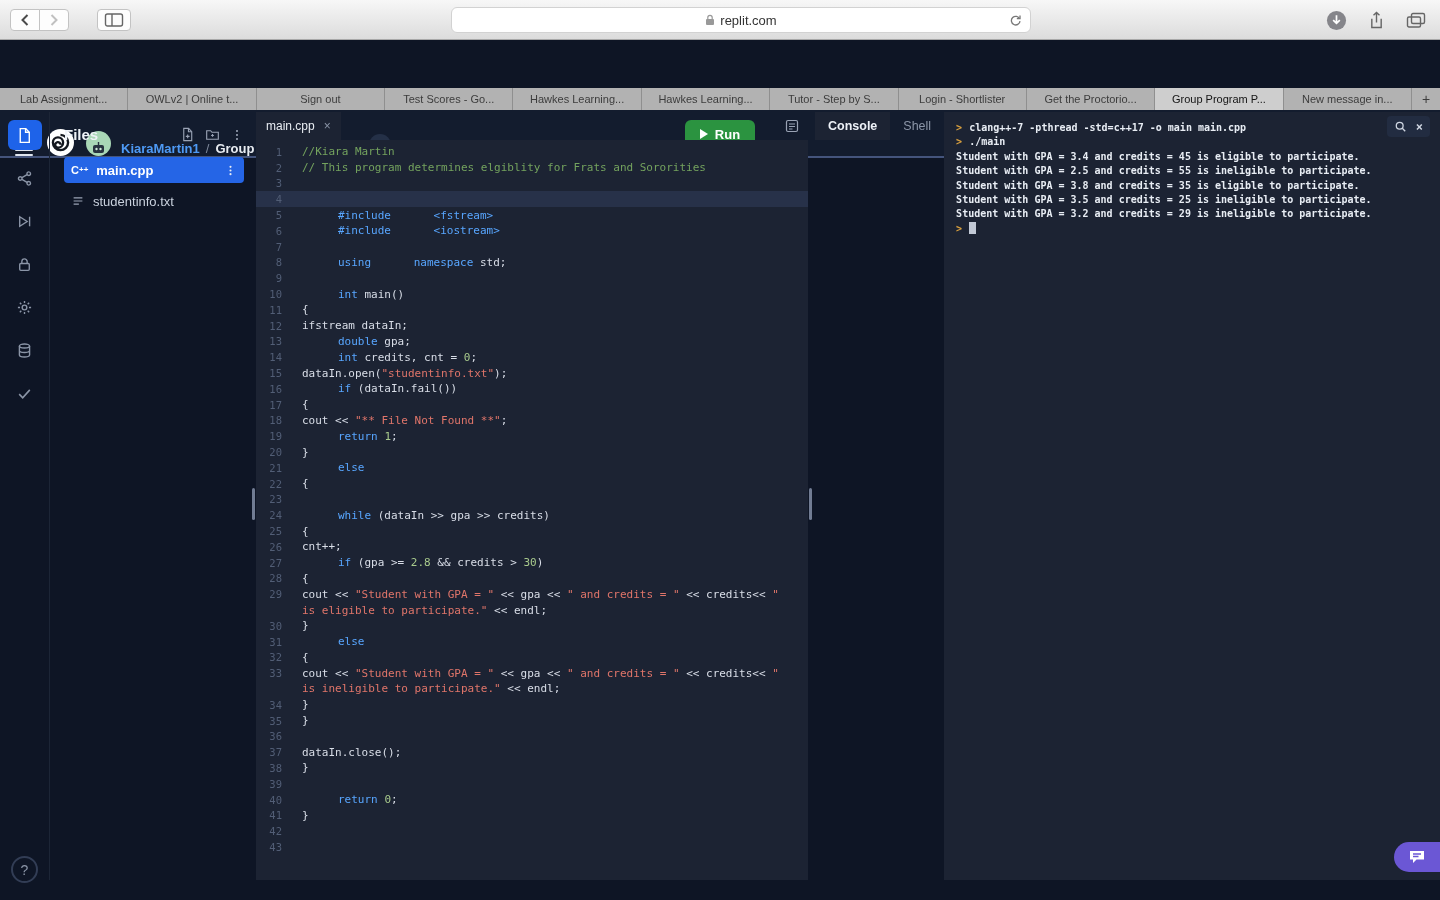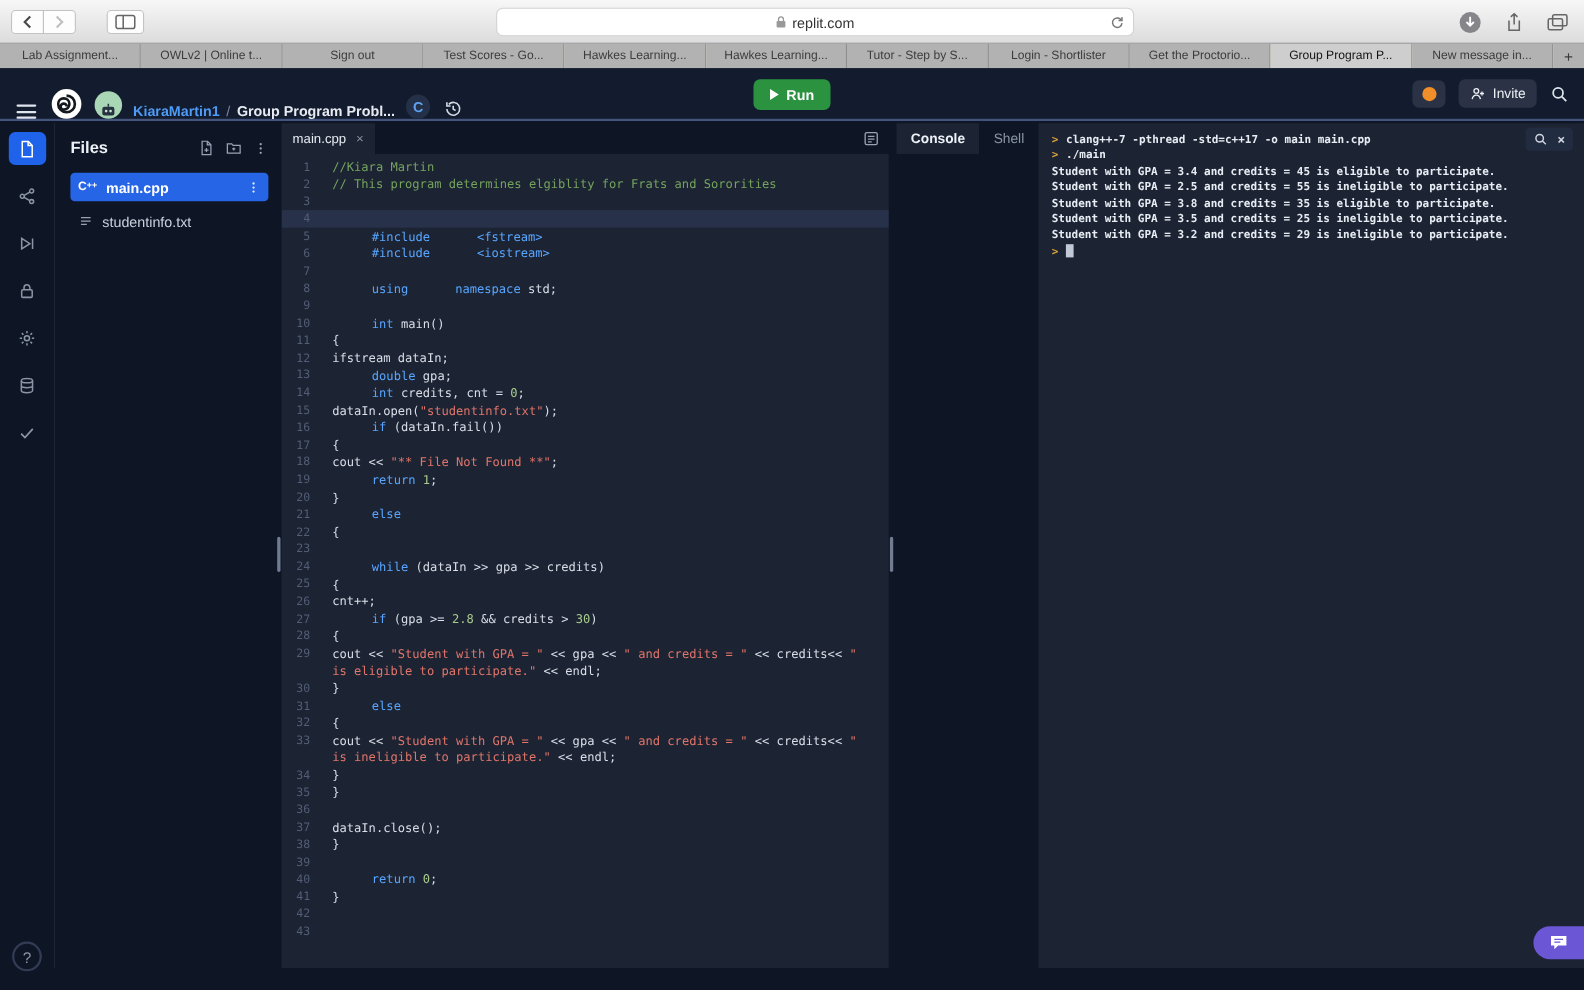--- a/index.html
+++ b/index.html
@@ -11,21 +11,21 @@
   .safari-toolbar { height:40px; background:linear-gradient(#f7f7f7,#dcdcdc); border-bottom:1px solid #a8a8a8; position:relative; display:flex; align-items:center; }
   .nav-group { margin-left:10px; display:flex; }
   .nav-btn { width:30px; height:22px; background:#fdfdfd; border:1px solid #c3c3c3; display:flex; align-items:center; justify-content:center; color:#4a4a4a; }
   .nav-btn.back { border-radius:4px 0 0 4px; }
   .nav-btn.fwd  { border-radius:0 4px 4px 0; margin-left:-1px; color:#c0c0c0; }
   .sidebar-btn { margin-left:28px; width:34px; height:22px; background:#fdfdfd; border:1px solid #c3c3c3; border-radius:4px; display:flex; align-items:center; justify-content:center; }
   .url-field { position:absolute; left:428px; top:7px; width:580px; height:26px; background:#fff; border:1px solid #d2d2d2; border-radius:6px; display:flex; align-items:center; justify-content:center; gap:5px; font-size:13px; color:#333;margin-left:23px; }
   .url-reload { position:absolute; right:7px; top:5px; }
   .toolbar-right { position:absolute; right:14px; top:0; height:40px; display:flex; align-items:center; gap:22px; }
 
-  .safari-tabbar { height:22px; background:#fef9c3; display:flex; }
+  .safari-tabbar { height:22px; background:#fef9c3; display:flex;margin-top:48px; }
   #browser-tabs { display:flex; flex:1; }
   .btab { flex:1; display:flex; align-items:center; justify-content:center; font-size:11px; color:#3c3c3c; background:#b2b2b2; border-right:1px solid #8f8f8f; white-space:nowrap; overflow:hidden; }
   .btab.active { background:#cecece; color:#141414; }
   .new-tab-btn { width:28px; display:flex; align-items:center; justify-content:center; font-size:14px; color:#3c3c3c; background:#b2b2b2; }
 
   
   .replit-header { height:48px; background:#131c2e; border-bottom:2px solid #44547c; display:flex; align-items:flex-end; position:relative; }
   .hamburger { margin-left:15px; width:18px; display:flex; flex-direction:column; gap:3.5px; cursor:pointer; }
   .hamburger span { height:2px; background:#dfe5ee; border-radius:1px; }
   .replit-logo { margin-left:14px; width:27px; height:27px; border-radius:50%; background:#fff; display:flex; align-items:center; justify-content:center; }

